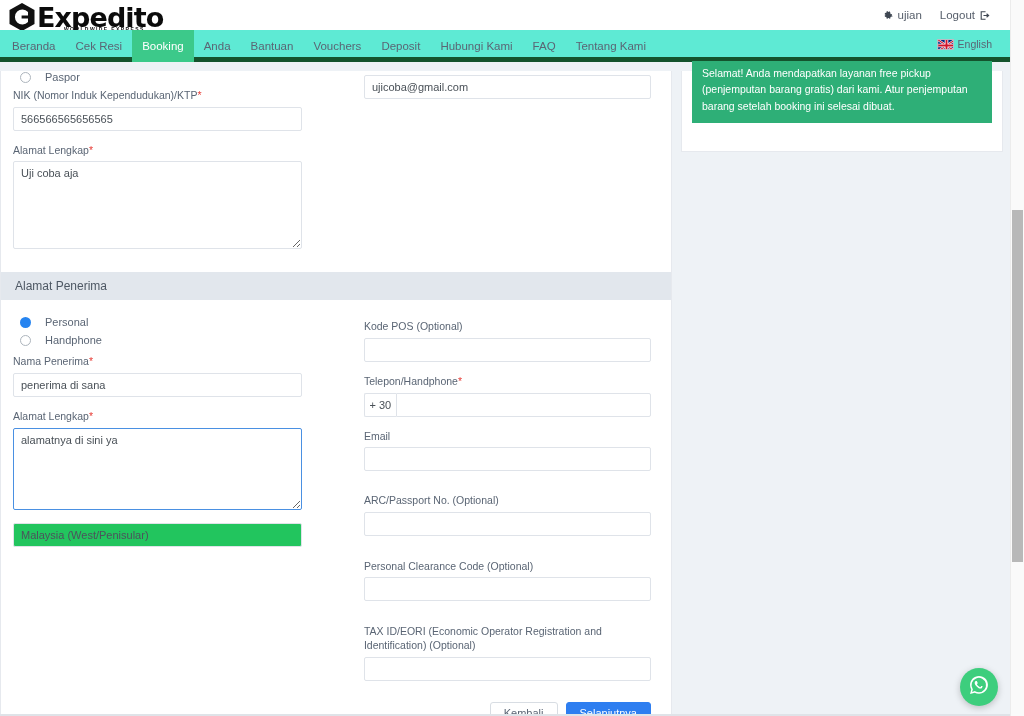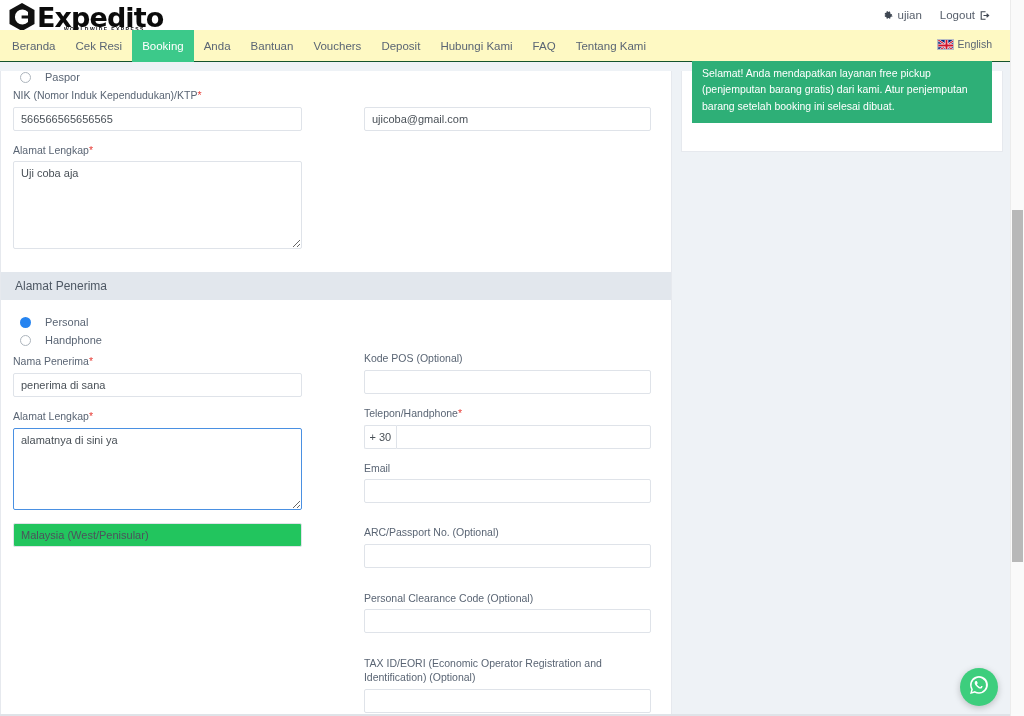--- a/index.html
+++ b/index.html
@@ -59,22 +59,22 @@
     color: #58606c;
   }
   .tr-item { display: flex; align-items: center; gap: 4px; cursor: pointer; }
   .gear { width: 11px; height: 11px; display:inline-block; }
   .logout-ic { width: 11px; height: 11px; display:inline-block; }
 
   
   .navbar {
     position: absolute; left: 0; top: 30px;
     width: 1010px; height: 32px;
-    background: #fef9c3;
-    border-bottom: 1px solid #14532d;
+    background: #5eead4;
+    border-bottom: 5px solid #14532d;
   }
   .nav-items {
     position: absolute; left: 2px; top: 0;
     display: flex; align-items: stretch; height: 32px;
   }
   .nav-item {
     font-size: 11.5px;
     color: #5a6574;
     padding: 0 10px;
     display: flex; align-items: center;
@@ -107,21 +107,21 @@
     border: 1px solid #e6e9ee;
     border-top: none;
   }
 
   .row2 {
     display: flex;
     width: 100%;
     gap: 44px;
   }
   .col-l { width: 336px; padding: 0 12px; }
-  .col-r { width: 336px; padding: 4px 20px 0 6px; margin-top: 32px; }
+  .col-r { width: 336px; padding: 4px 20px 0 6px; }
 
   label.fl {
     display: block;
     font-size: 10.5px;
     color: #5a6574;
     margin-bottom: 4px;
     line-height: 1.3;
   }
   .req { color: #e8403a; }
 

